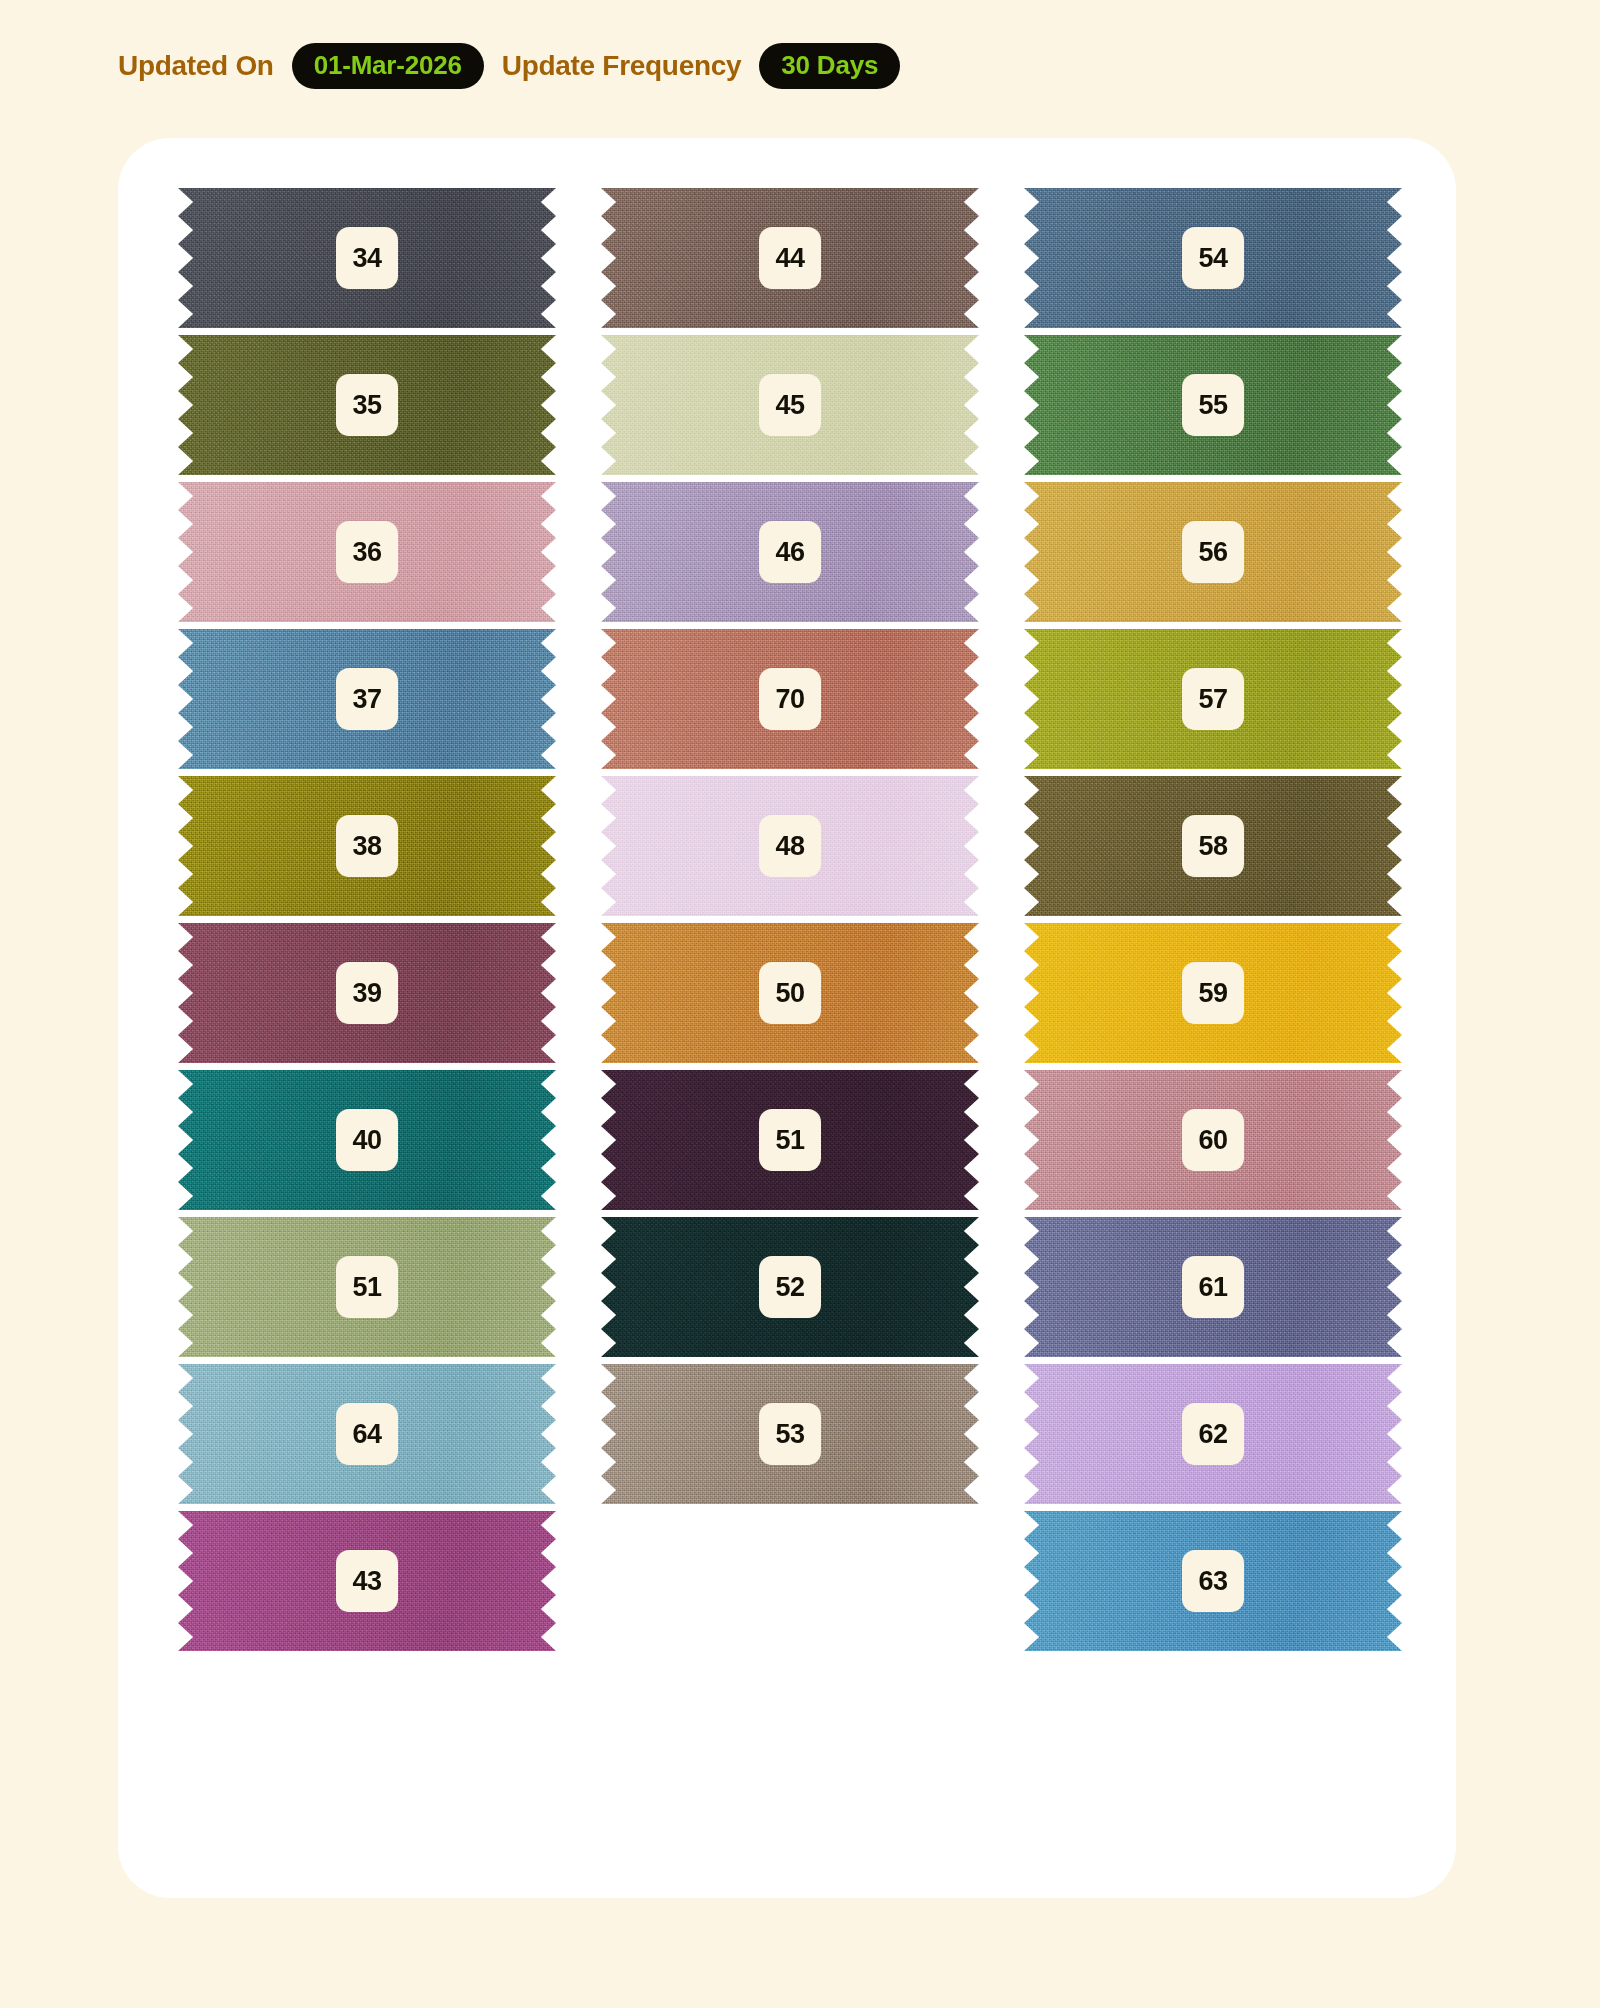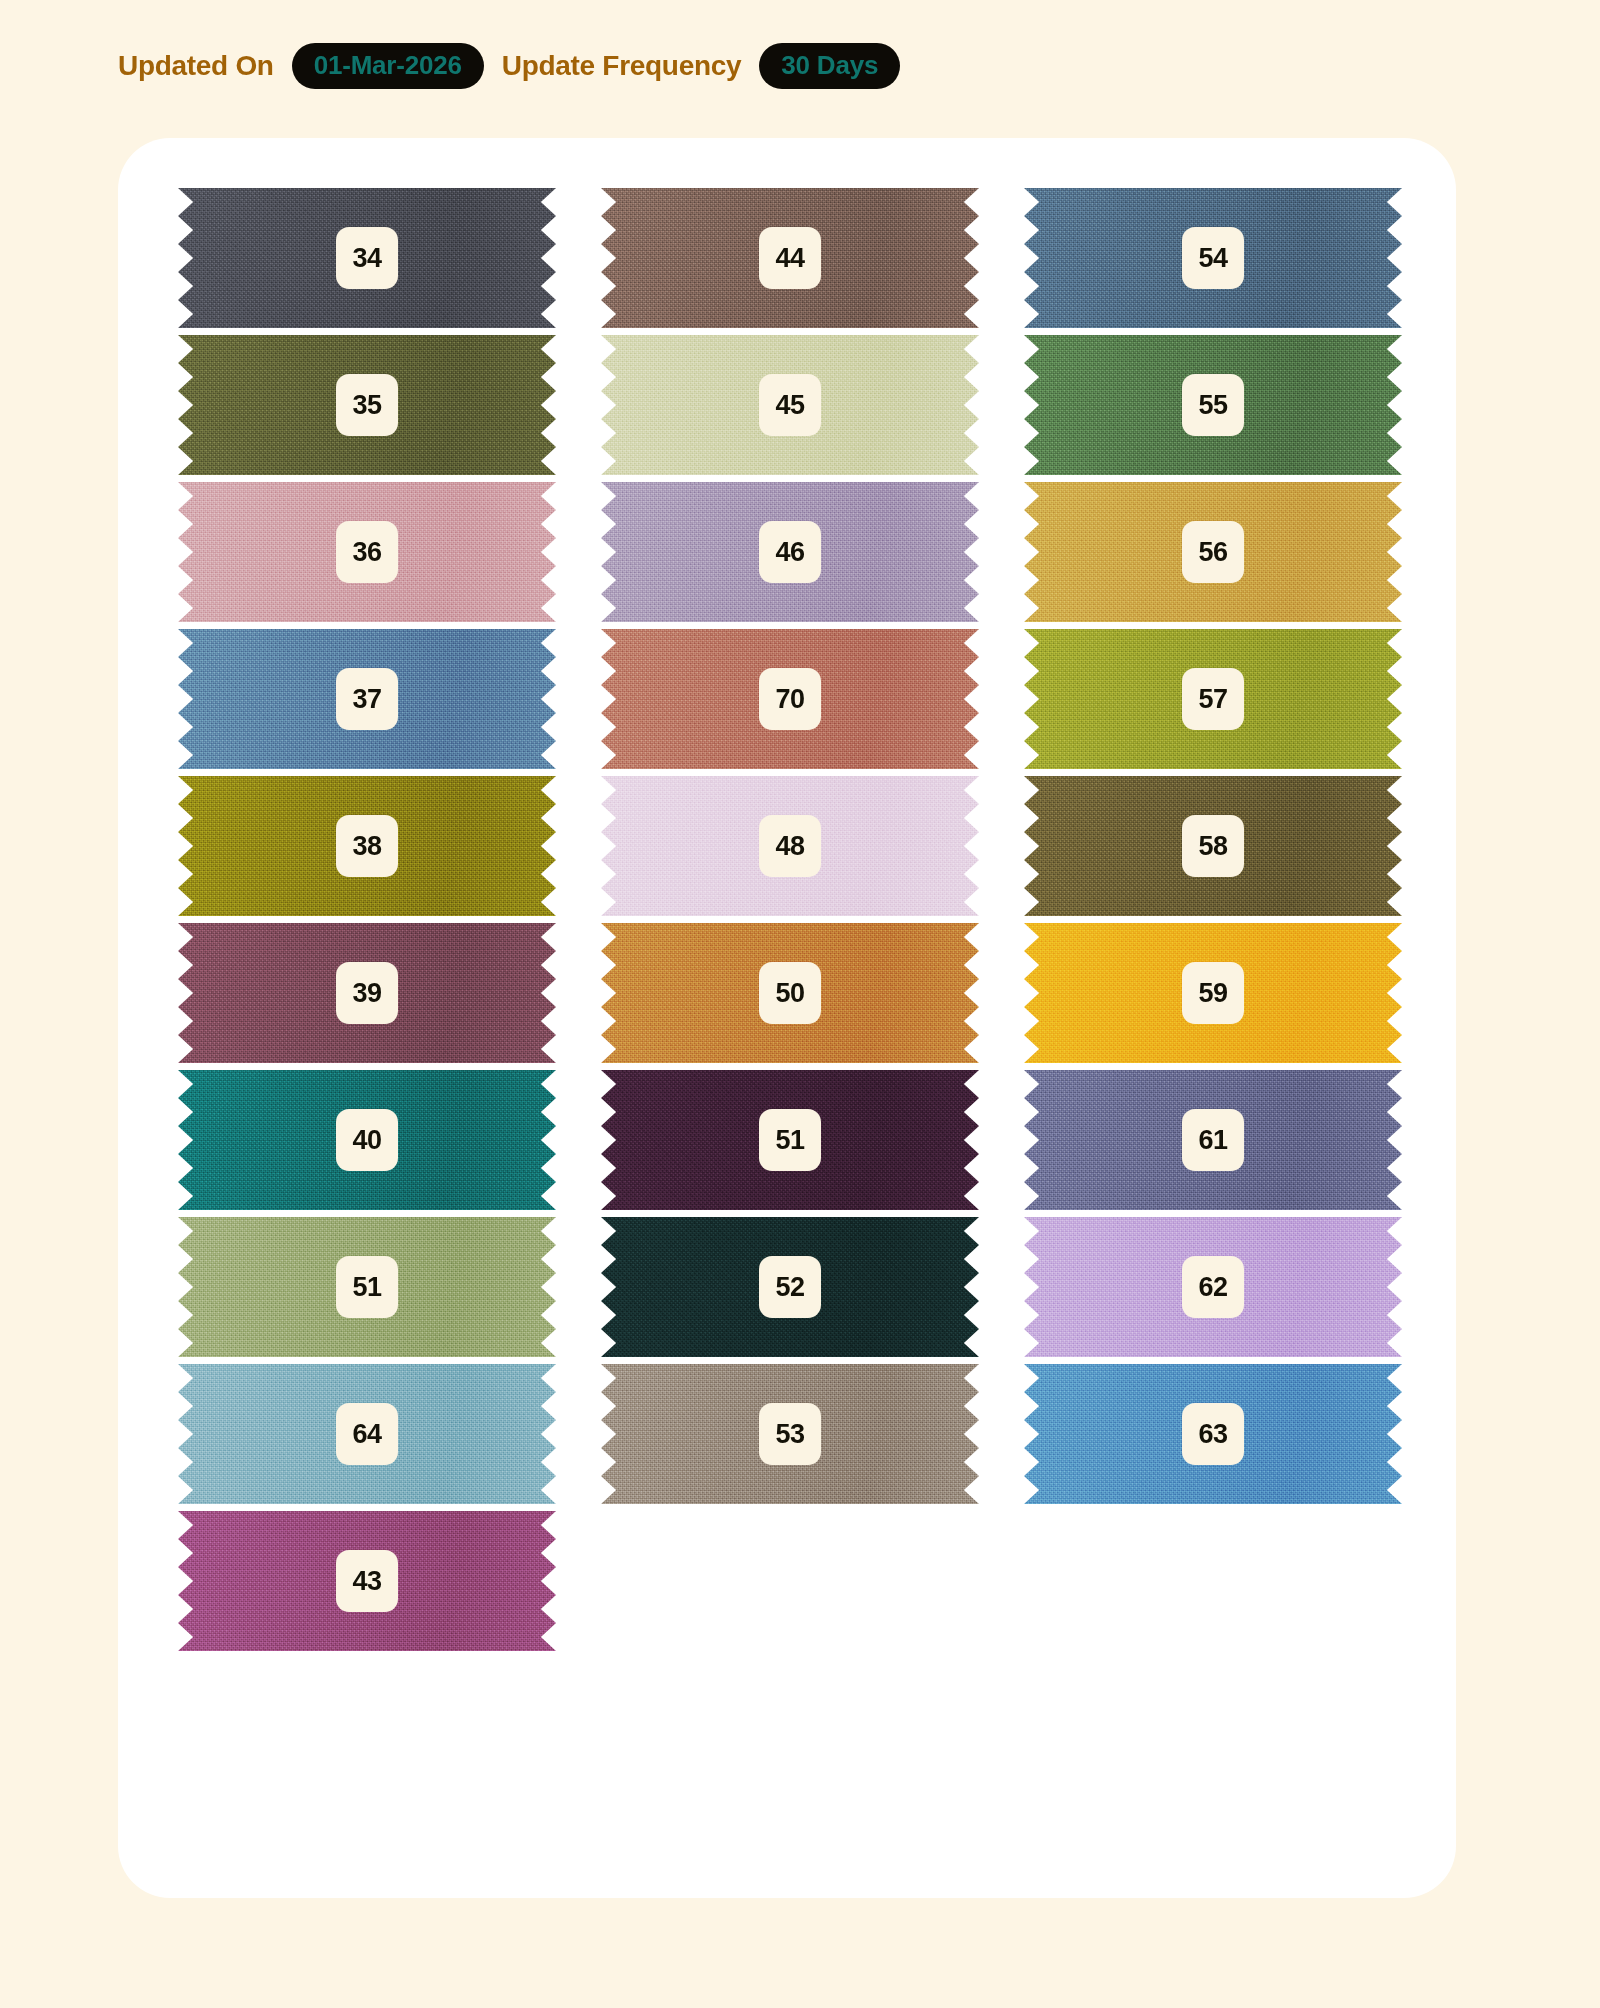--- a/index.html
+++ b/index.html
@@ -15,21 +15,21 @@
   .header{
     position:absolute;left:118px;top:42px;
     display:flex;align-items:center;gap:18px;
     height:48px;
   }
   .hdr-label{
     font-size:28px;font-weight:700;color:#a16207;
     letter-spacing:-0.3px;white-space:nowrap;
   }
   .pill{
-    background:#0D0B06;color:#0f766e;
+    background:#0D0B06;color:#84cc16;
     border-radius:999px;
     padding:9px 22px 11px 22px;
     font-size:26px;font-weight:800;
     letter-spacing:-0.2px;white-space:nowrap;
     line-height:1;
   }
 
   
   .card{
     position:absolute;left:118px;top:138px;
@@ -228,20 +228,24 @@
           </div>
           <div class="swatch">
             <div class="ribbon" style="background-color: rgb(106, 94, 51);"></div>
             <div class="chip">58</div>
           </div>
           <div class="swatch">
             <div class="ribbon" style="background-color: rgb(237, 177, 28);"></div>
             <div class="chip">59</div>
           </div>
           <div class="swatch">
+            <div class="ribbon" style="background-color: rgb(192, 138, 145);"></div>
+            <div class="chip">60</div>
+          </div>
+          <div class="swatch">
             <div class="ribbon" style="background-color: rgb(104, 107, 145);"></div>
             <div class="chip">61</div>
           </div>
           <div class="swatch">
             <div class="ribbon" style="background-color: rgb(195, 166, 219);"></div>
             <div class="chip">62</div>
           </div>
           <div class="swatch">
             <div class="ribbon" style="background-color: rgb(83, 147, 196);"></div>
             <div class="chip">63</div>

